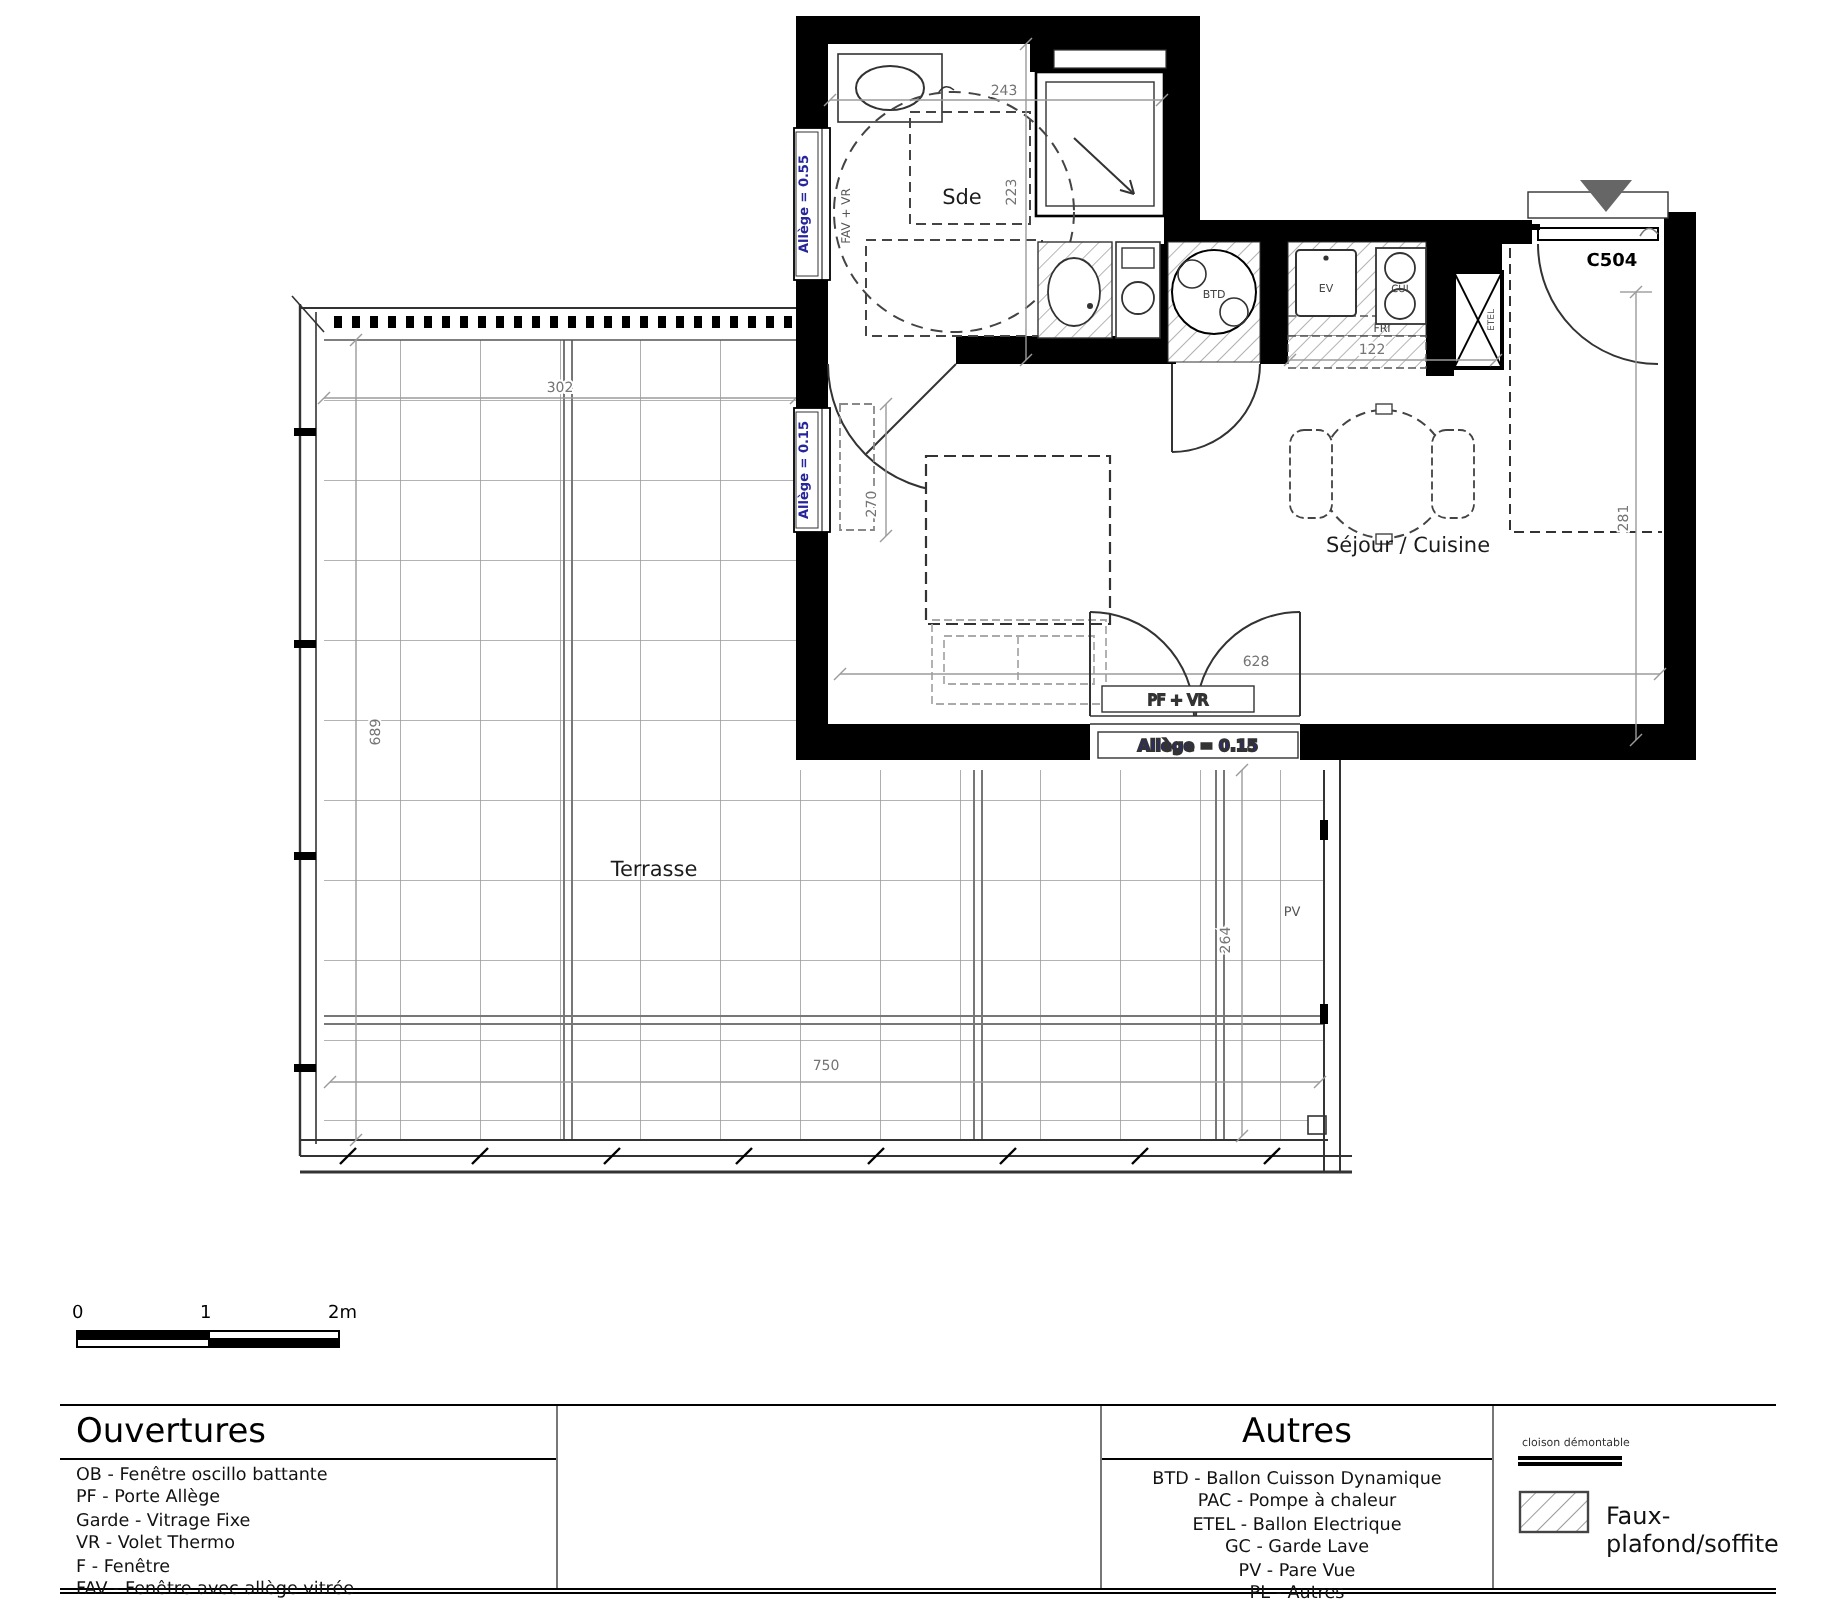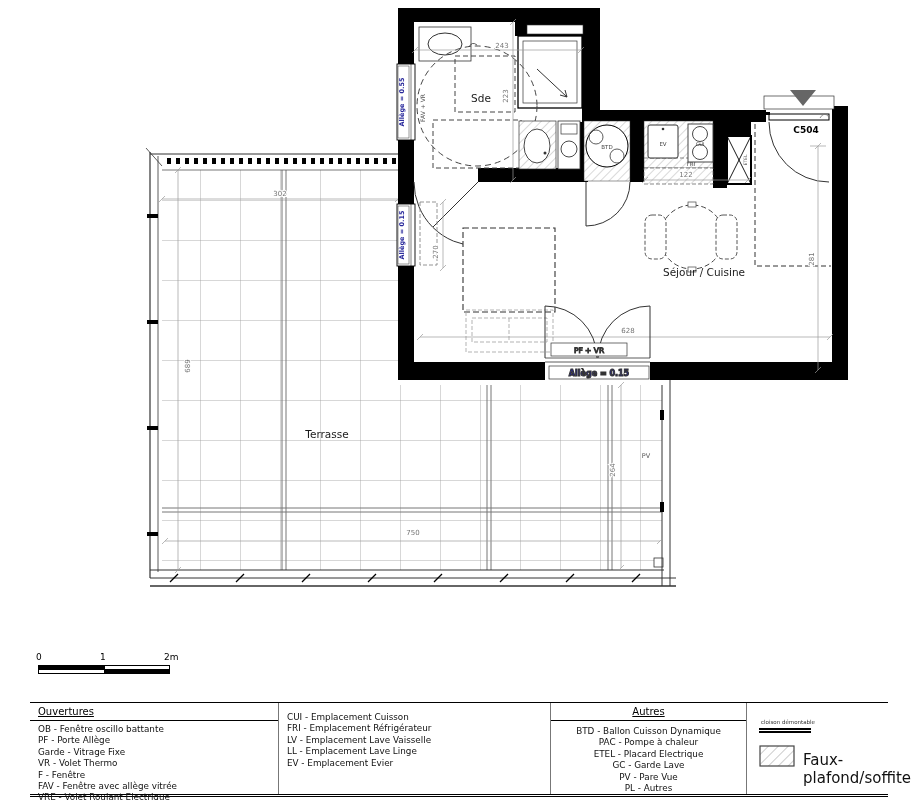--- a/index.html
+++ b/index.html
@@ -18,27 +18,27 @@
   .sb-a{position:absolute;left:0;top:0;width:66px;height:4px;background:#000;}
   .sb-b{position:absolute;left:66px;top:3px;width:65px;height:4px;background:#000;}
   .sb-mid{position:absolute;left:65px;top:0;width:1px;height:7px;background:#000;}
 
   
   .legend{position:absolute;left:30px;top:702px;width:858px;height:91px;
           border-top:1px solid #000;border-bottom:3px double #000;display:flex;box-sizing:content-box;}
   .lcell{box-sizing:border-box;padding:1px 8px 0 8px;}
   .lcell+.lcell{border-left:1px solid #777;}
   .lc1{width:248px;} .lc2{width:272px;} .lc3{width:196px;text-align:center;} .lc4{width:142px;position:relative;}
-  .ltitle{font-size:10px;color:#000;margin:0 -8px 3px -8px;padding:2px 8px 3px 8px;border-bottom:1px solid #000;text-decoration:underline;}
+  .ltitle{font-size:17px;color:#000;margin:0 -8px 3px -8px;padding:2px 8px 3px 8px;border-bottom:1px solid #000;}
   .litems{list-style:none;margin:2px 0 0 0;padding:0;font-size:8.8px;line-height:11.4px;color:#111;}
   .cloison-lbl{position:absolute;left:14px;top:16px;font-size:5.5px;color:#333;}
   .cloison-bar{position:absolute;left:12px;top:25px;width:52px;height:5px;
                background:linear-gradient(#000 38%,#fff 38%,#fff 62%,#000 62%);}
   .fx-swatch{position:absolute;left:12px;top:42px;}
-  .fx-lbl{position:absolute;left:56px;top:48px;font-size:15px;color:#111;}
+  .fx-lbl{position:absolute;left:56px;top:48px;font-size:12px;color:#111;}
 </style>
 </head>
 <body>
 
 <div class="canvas">
 
 <svg width="917" height="650" viewBox="0 0 917 650">
   <defs>
     <pattern id="hatch" patternUnits="userSpaceOnUse" width="6" height="6" patternTransform="rotate(45)">
       <rect width="6" height="6" fill="#ffffff"></rect>
@@ -328,34 +328,27 @@
       <li>OB - Fenêtre oscillo battante</li>
       <li>PF - Porte Allège</li>
       <li>Garde - Vitrage Fixe</li>
       <li>VR - Volet Thermo</li>
       <li>F - Fenêtre</li>
       <li>FAV - Fenêtre avec allège vitrée</li>
       <li>VRE - Volet Roulant Electrique</li>
     </ul>
   </div>
   <div class="lcell lc2">
-    <ul class="litems" style="margin-top:8px;">
-      <li>CUI - Emplacement Cuisson</li>
-      <li>FRI - Emplacement Réfrigérateur</li>
-      <li>LV - Emplacement Lave Vaisselle</li>
-      <li>LL - Emplacement Lave Linge</li>
-      <li>EV - Emplacement Evier</li>
-    </ul>
   </div>
   <div class="lcell lc3">
     <div class="ltitle">Autres</div>
     <ul class="litems" style="margin-top:5px;">
       <li>BTD - Ballon Cuisson Dynamique</li>
       <li>PAC - Pompe à chaleur</li>
-      <li>ETEL - Placard Electrique</li>
+      <li>ETEL - Ballon Electrique</li>
       <li>GC - Garde Lave</li>
       <li>PV - Pare Vue</li>
       <li>PL - Autres</li>
     </ul>
   </div>
   <div class="lcell lc4">
     <div class="cloison-lbl">cloison démontable</div>
     <div class="cloison-bar"></div>
     <svg class="fx-swatch" width="36" height="22">
       <defs>

